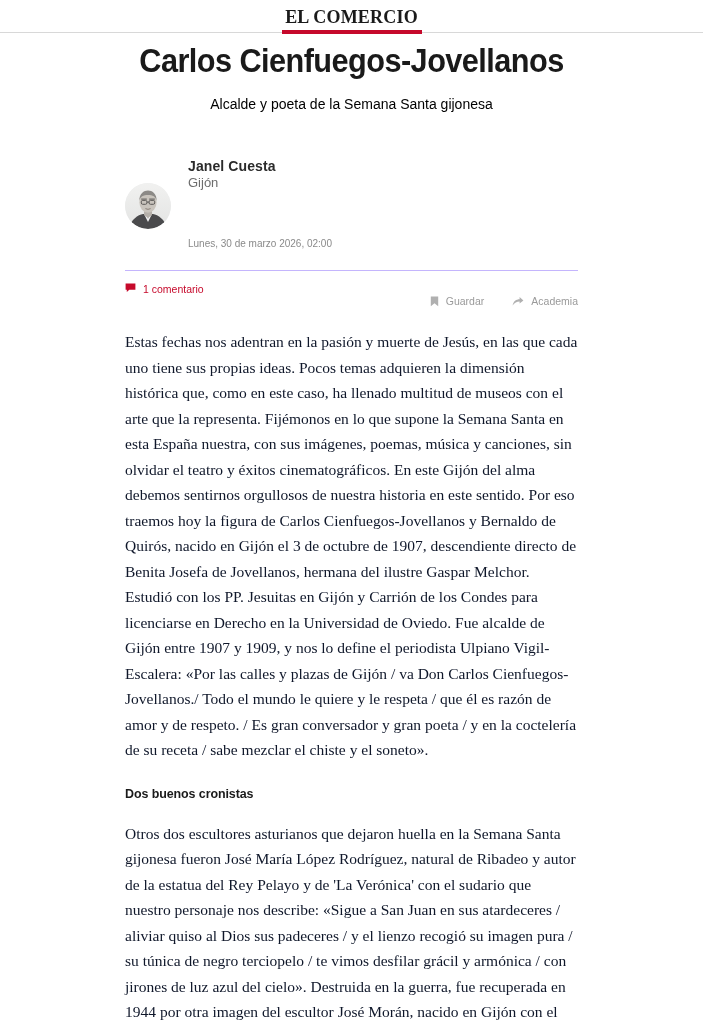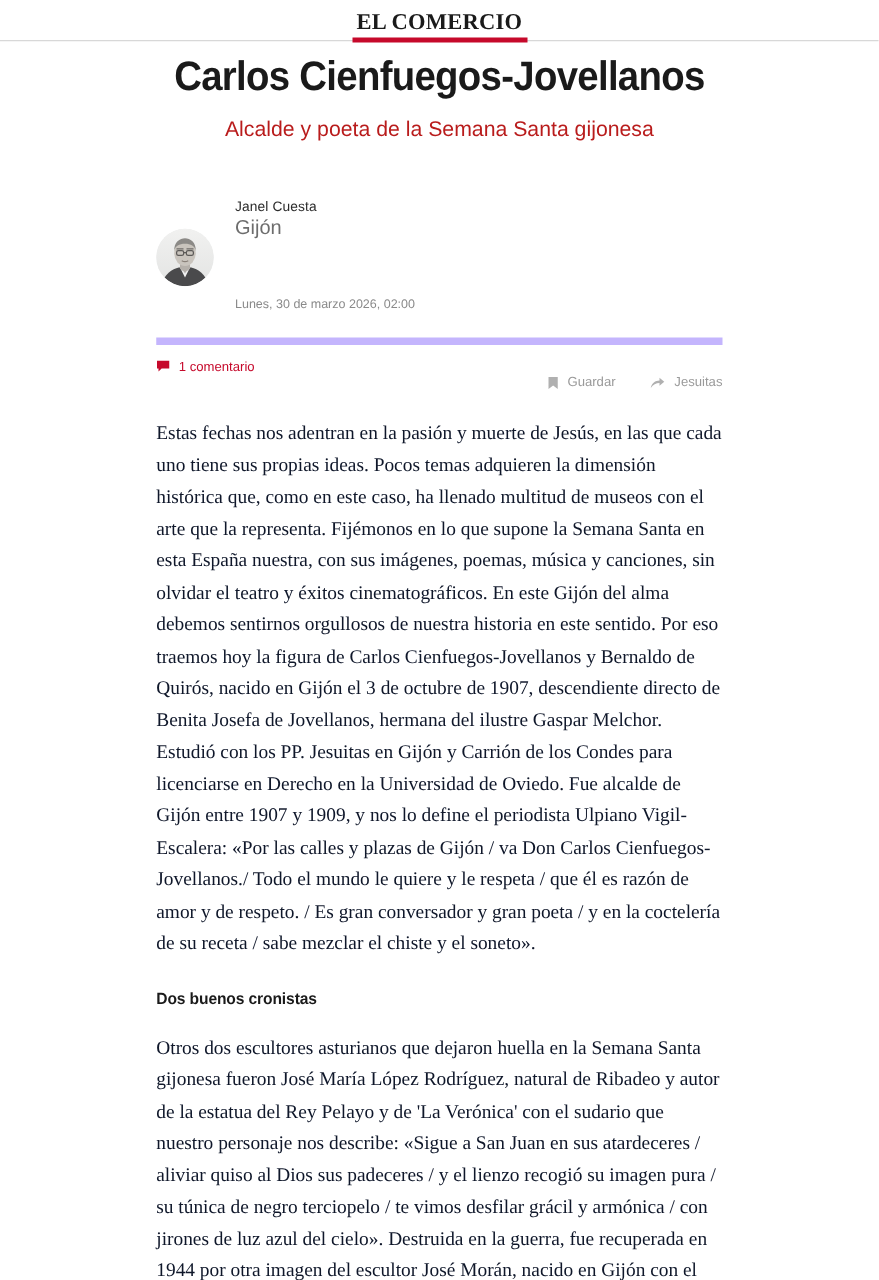--- a/index.html
+++ b/index.html
@@ -67,23 +67,23 @@
     line-height: 40px;
     letter-spacing: -0.6px;
     color: #1a1a1a;
     transform: scaleX(0.93);
   }
 
   .subhead {
     margin: 0;
     padding: 14px 60px 0 60px;
     text-align: center;
-    font-size: 17px;
+    font-size: 14px;
     line-height: 18px;
-    color: #b91c1c;
+    color: #000000;
     font-weight: 400;
   }
 
   
   .byline {
     display: flex;
     align-items: center;
     margin: 46px 0 0 0;
     padding: 0 0 0 125px;
   }
@@ -96,44 +96,44 @@
     background: #eceded;
     position: relative;
   }
   .avatar svg { display: block; }
 
   .byline-text {
     padding-left: 17px;
     line-height: 1;
   }
   .author-name {
-    font-size: 11px;
-    font-weight: 400;
+    font-size: 14px;
+    font-weight: 700;
     color: #2b2b2b;
     line-height: 15px;
     letter-spacing: 0.1px;
   }
   .author-location {
-    font-size: 16px;
+    font-size: 13px;
     color: #6d6d6d;
     line-height: 16px;
     padding-top: 1px;
   }
   .author-date {
     font-size: 10px;
     color: #8a8a8a;
     line-height: 16px;
     padding-top: 3px;
     margin-top: 42px;
   }
 
   
   .actionbar-wrap {
     margin: 18px 125px 0 125px;
-    border-top: 6px solid #c4b5fd;
+    border-top: 1px solid #c4b5fd;
   }
   .actionbar {
     display: flex;
     align-items: center;
     justify-content: space-between;
     height: 36px;
   }
   .action-left, .action-right {
     display: flex;
     align-items: center;
@@ -267,21 +267,21 @@
             </svg>
           </span>
           <span>Guardar</span>
         </div>
         <div class="action">
           <span class="ico">
             <svg width="12" height="11" viewBox="0 0 12 11">
               <path d="M0.6 9.4 C1.4 5.2 4.2 3.4 7.6 3.3 L7.6 1.1 L11.4 4.4 L7.6 7.6 L7.6 5.4 C4.9 5.4 2.4 6.6 0.6 9.4 Z" fill="#b0b0b0"></path>
             </svg>
           </span>
-          <span>Jesuitas</span>
+          <span>Academia</span>
         </div>
       </div>
     </div>
   </div>
 
   <div class="body-copy">
     <p>Estas fechas nos adentran en la pasión y muerte de Jesús, en las que cada uno tiene sus propias ideas. Pocos temas adquieren la dimensión histórica que, como en este caso, ha llenado multitud de museos con el arte que la representa. Fijémonos en lo que supone la Semana Santa en esta España nuestra, con sus imágenes, poemas, música y canciones, sin olvidar el teatro y éxitos cinematográficos. En este Gijón del alma debemos sentirnos orgullosos de nuestra historia en este sentido. Por eso traemos hoy la figura de Carlos Cienfuegos-Jovellanos y Bernaldo de Quirós, nacido en Gijón el 3 de octubre de 1907, descendiente directo de Benita Josefa de Jovellanos, hermana del ilustre Gaspar Melchor. Estudió con los PP. Jesuitas en Gijón y Carrión de los Condes para licenciarse en Derecho en la Universidad de Oviedo. Fue alcalde de Gijón entre 1907 y 1909, y nos lo define el periodista Ulpiano Vigil-Escalera: «Por las calles y plazas de Gijón / va Don Carlos Cienfuegos-Jovellanos./ Todo el mundo le quiere y le respeta / que él es razón de amor y de respeto. / Es gran conversador y gran poeta / y en la coctelería de su receta / sabe mezclar el chiste y el soneto».</p>
 
     <div class="section-title">Dos buenos cronistas</div>
 

